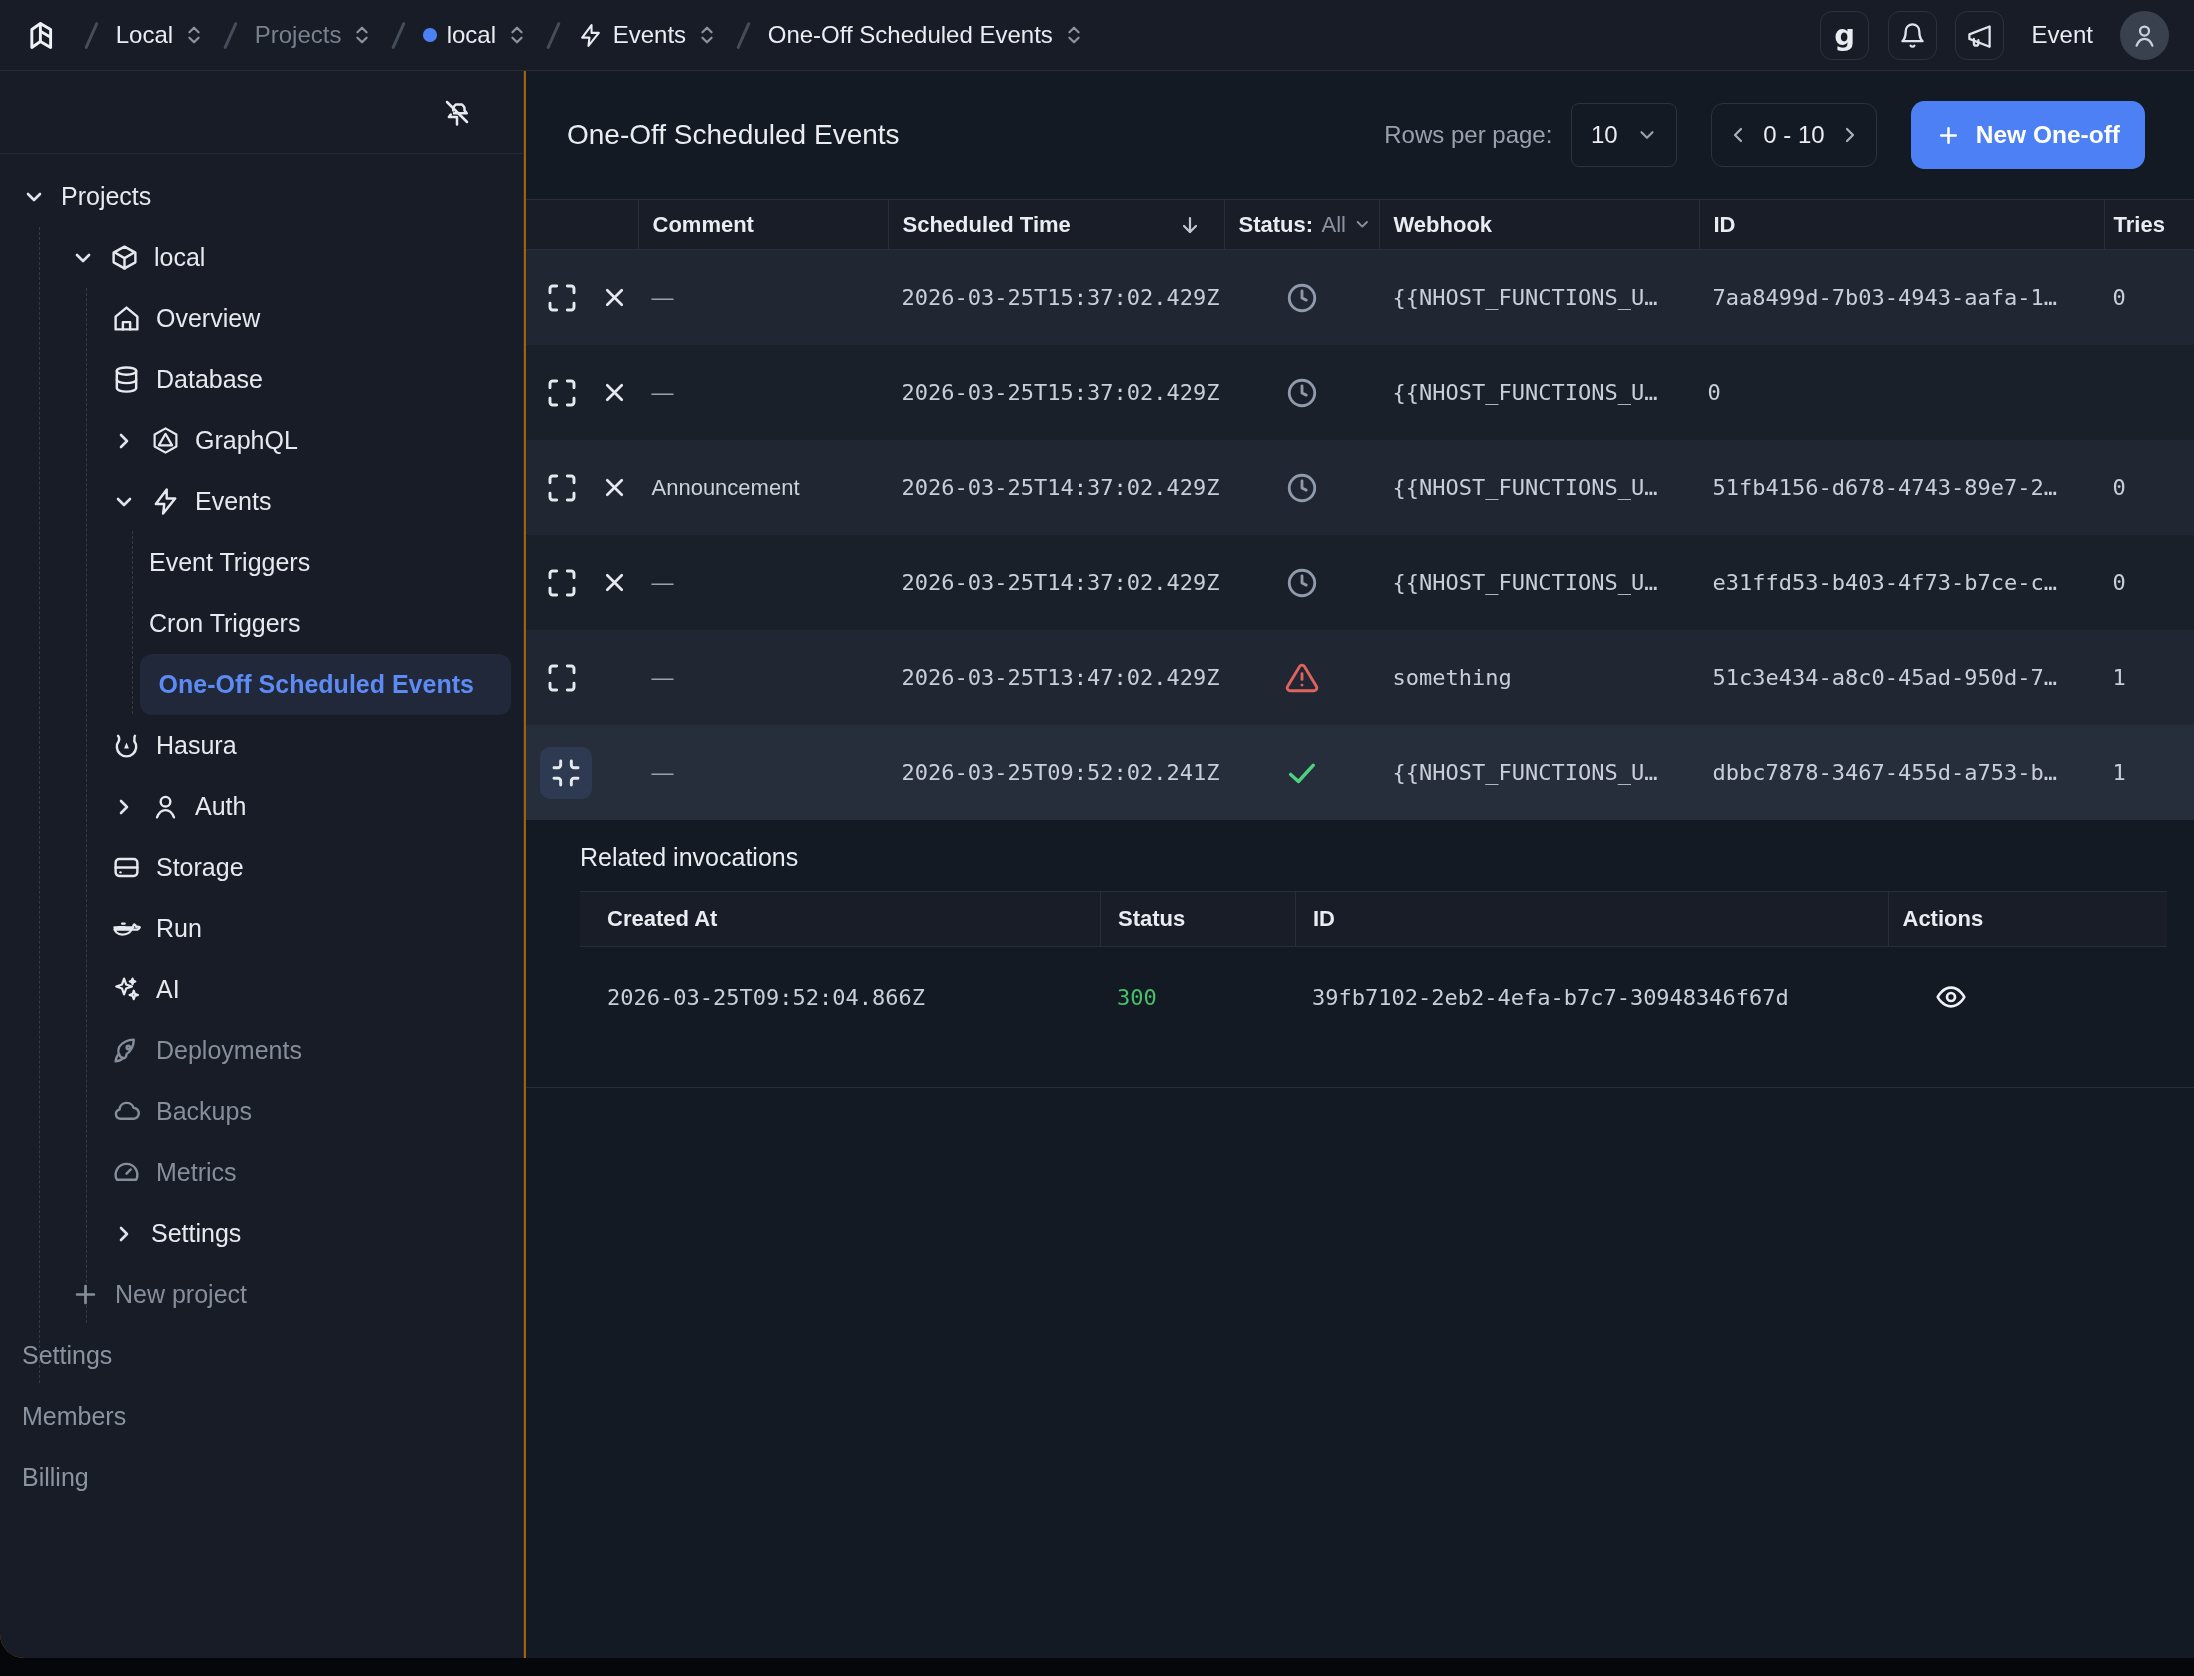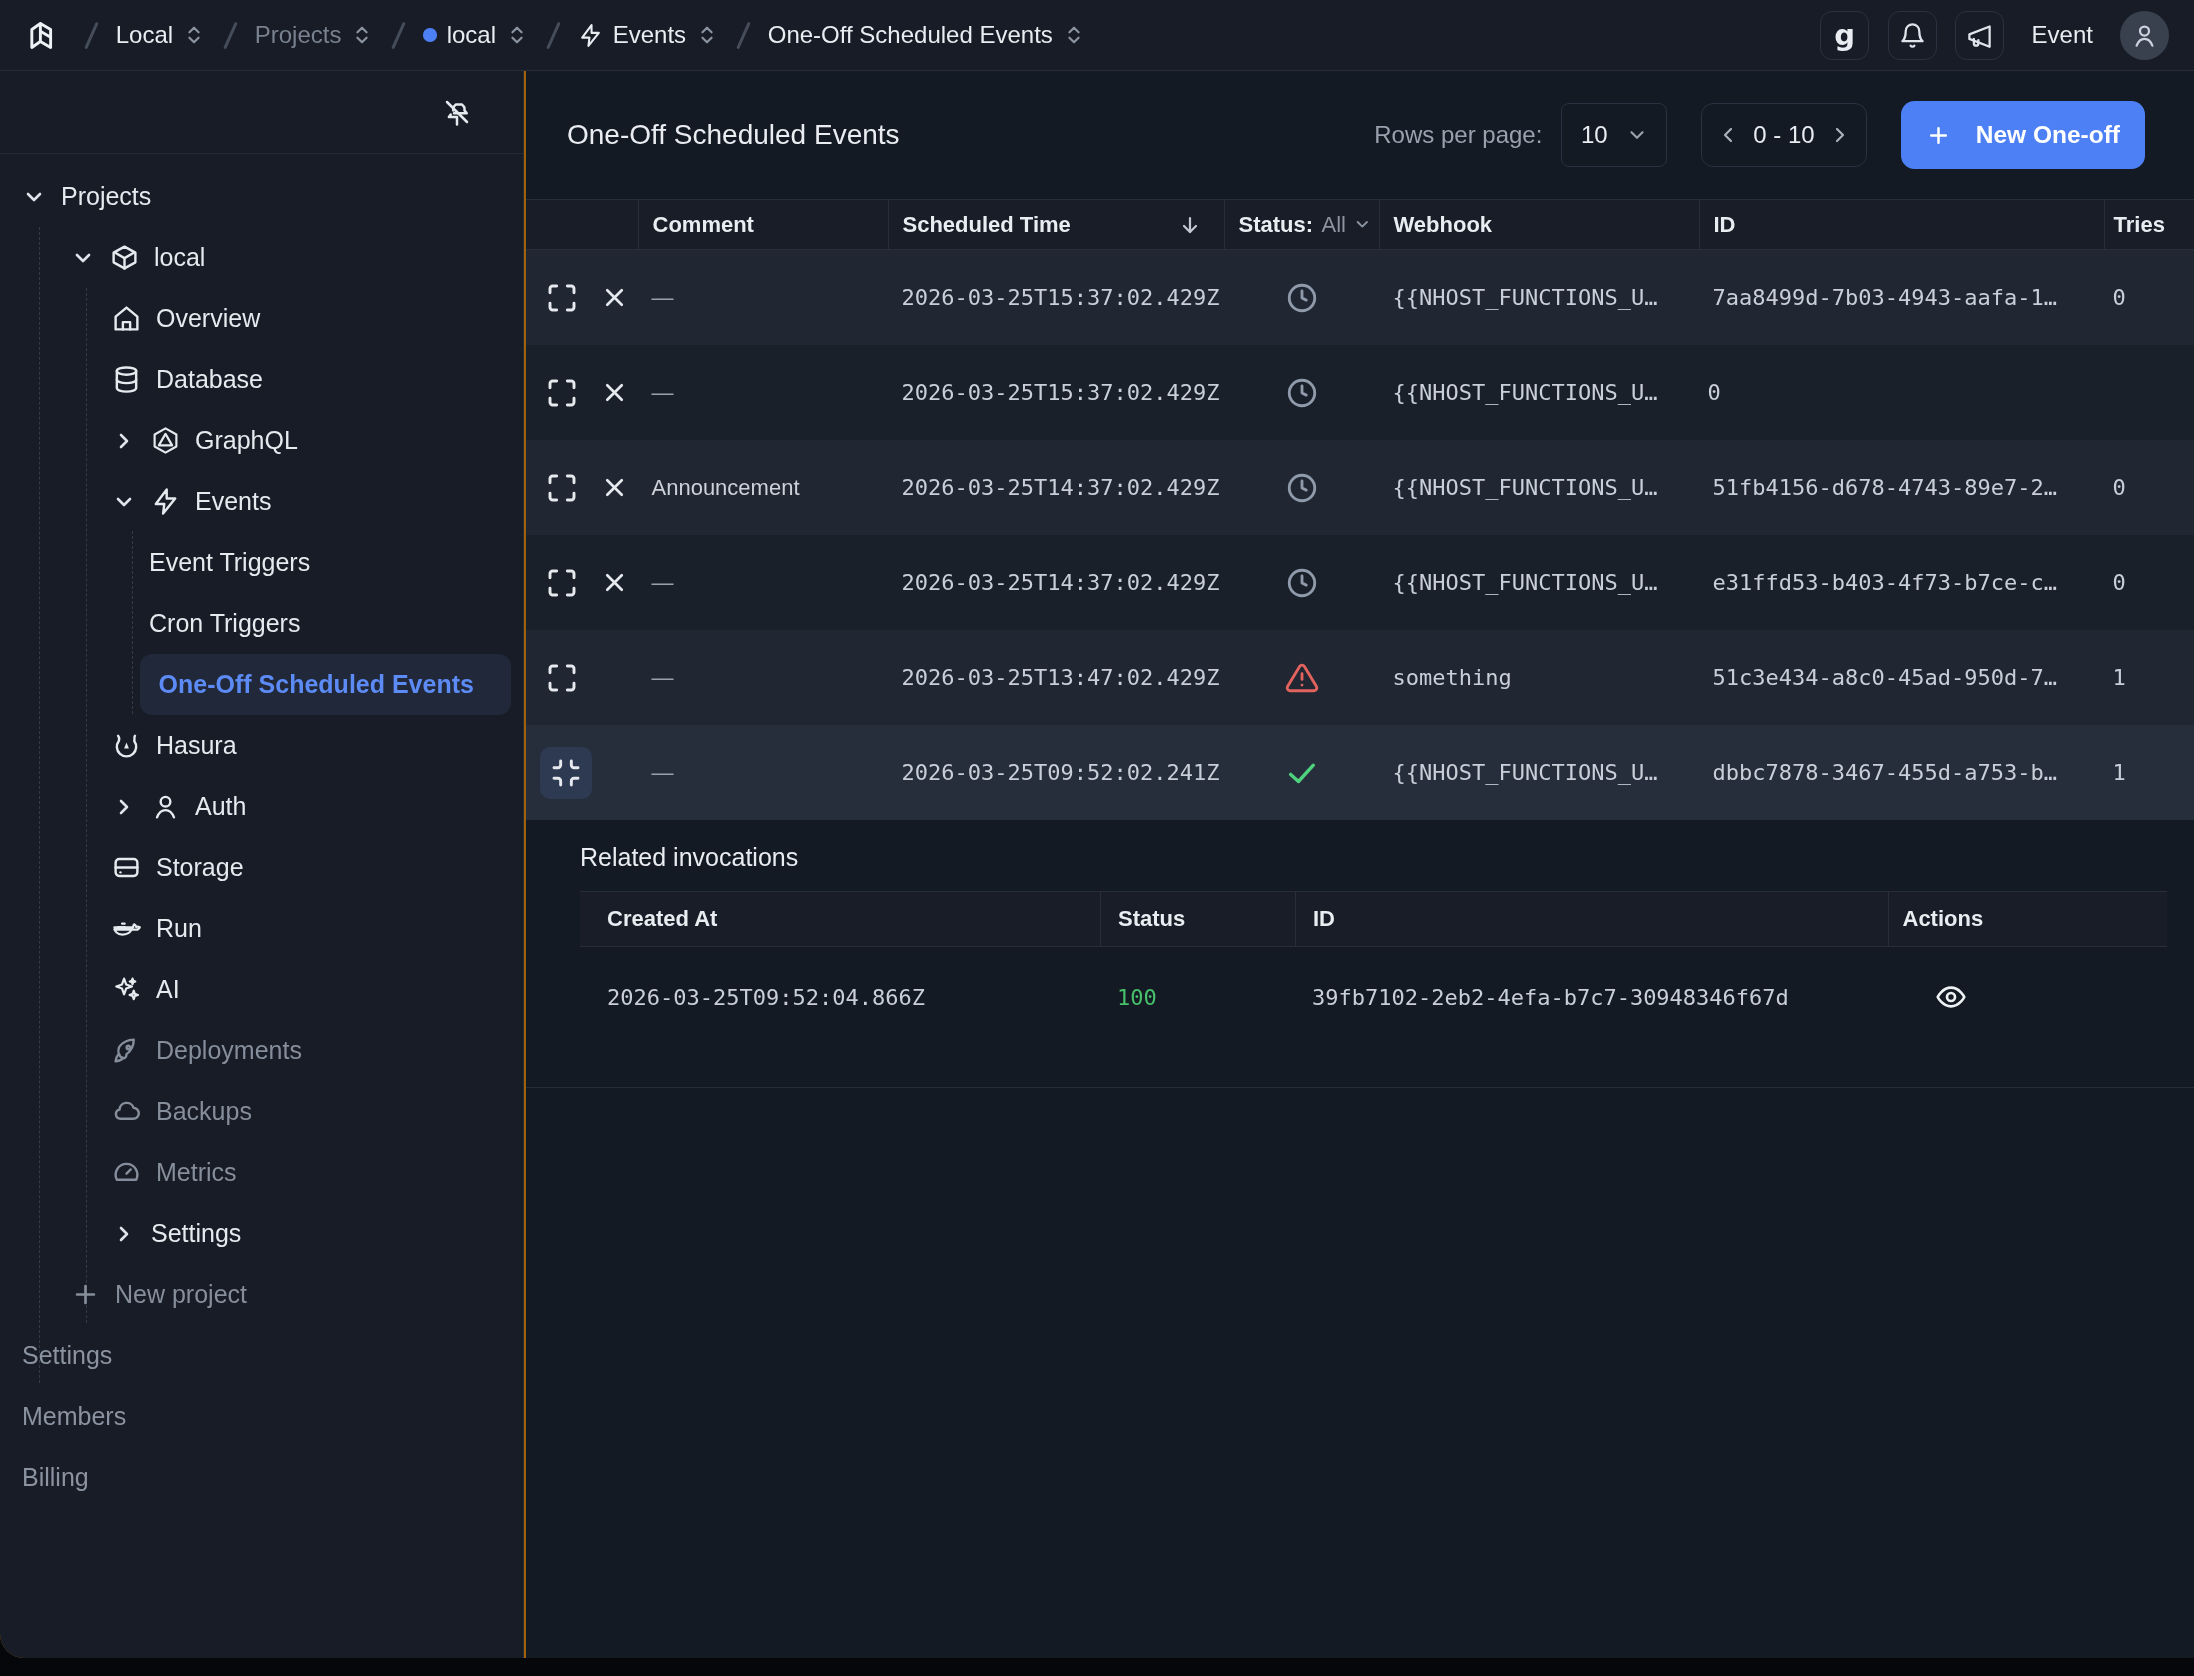--- a/index.html
+++ b/index.html
@@ -53,21 +53,21 @@
   .page-title { font-size:28px; font-weight:500; color:#e9ecf1; }
   .head-controls { margin-left:auto; display:flex; align-items:center; gap:34px; }
   .rpp-label { font-size:24px; color:#99a1af; }
   .select { width:106px; height:64px; border:1.7px solid #2a3140; border-radius:8px; display:flex;
             align-items:center; justify-content:space-between; padding:0 18.6px; color:#e9ecf1;
             font-size:24px; margin-left:-15px; }
   .pager { height:64px; border:1.7px solid #2a3140; border-radius:12px; display:flex; align-items:center;
            gap:12px; padding:0 15px; color:#e9ecf1; font-size:24px; }
   .pager .pg-arrow { color:#aab1bd; display:flex; }
   .btn-primary { height:68px; border:none; border-radius:13.5px; background:#4d80f4; color:#ffffff;
-                 font-size:24.5px; font-weight:600; display:flex; align-items:center; gap:25px;
+                 font-size:24.5px; font-weight:600; display:flex; align-items:center; gap:15px;
                  padding:0 25px; font-family:"Liberation Sans", sans-serif; }
 
   
   .etable { width:100%; }
   .ehead { display:grid; grid-template-columns:112px 250px 336px 155px 320px 405px 1fr; height:51px;
            background:#181d27; border-top:1.7px solid #272e3a; border-bottom:1.7px solid #272e3a; }
   .ehead > div { display:flex; align-items:center; font-size:22px; font-weight:700; color:#e9ecf1;
                  padding-left:13.5px; border-left:1.7px solid #272e3a; }
   .ehead > div:first-child { border-left:none; }
   .ehead .hsort { margin-left:auto; margin-right:22px; color:#c2c8d2; display:flex; }
@@ -765,21 +765,21 @@
             </div>
           <div class="pl16">
               <span>Actions</span>
             </div>
         </div>
         <div class="rrow">
           <div class="pl32">
               <span class="mono">2026-03-25T09:52:04.866Z</span>
             </div>
           <div class="pl20">
-              <span class="code-green">100</span>
+              <span class="code-green">300</span>
             </div>
           <div class="pl20">
               <span class="mono">39fb7102-2eb2-4efa-b7c7-30948346f67d</span>
             </div>
           <div class="pl48">
             <button class="sqbtn">
               <span class="eye">
                   <svg width="32" height="32" viewBox="0 0 24 24" fill="none" stroke="currentColor" stroke-width="2" stroke-linecap="round" stroke-linejoin="round">
                     <path d="M2 12s3.5-7 10-7 10 7 10 7-3.5 7-10 7-10-7-10-7z"></path>
                     <circle cx="12" cy="12" r="3"></circle>

